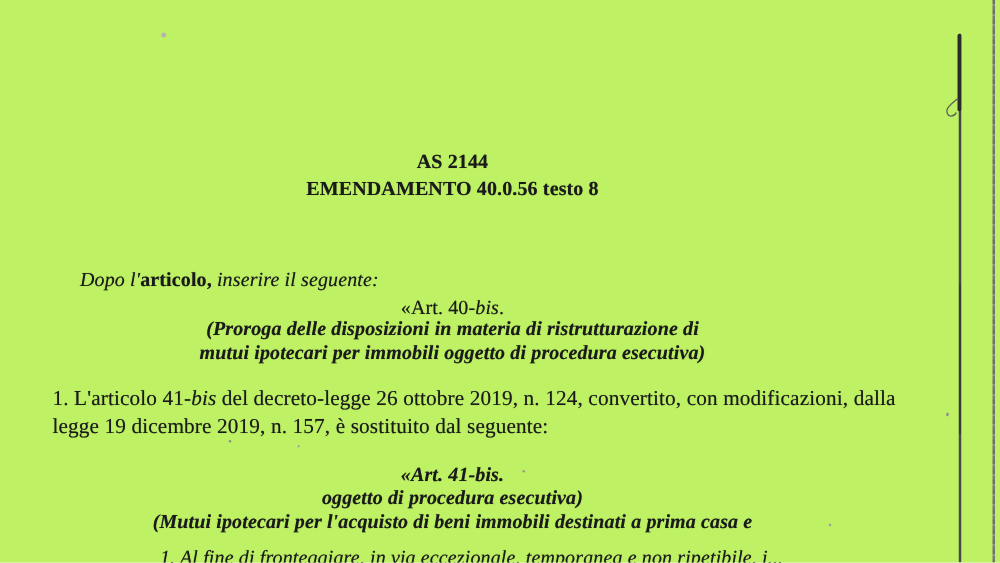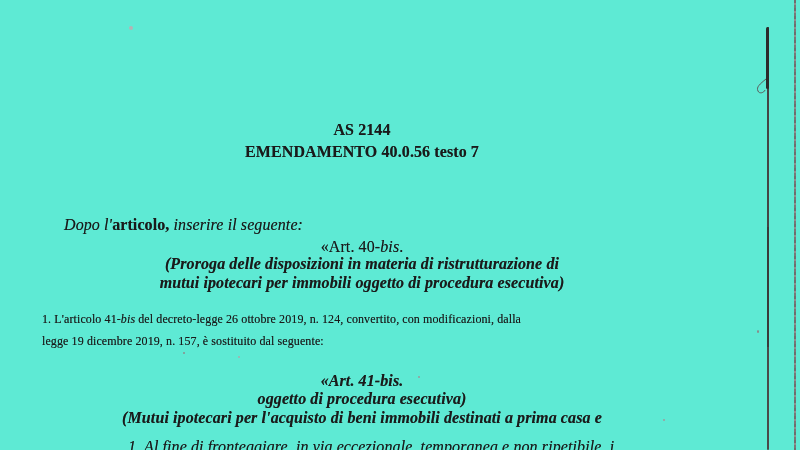--- a/index.html
+++ b/index.html
@@ -11,37 +11,37 @@
     height: 450px;
     overflow: hidden;
     position: relative;
     background: #fcfcfc;
     font-family: "Liberation Serif", "DejaVu Serif", serif;
     color: #1a1a1a;
   }
   .page {
     position: absolute;
     inset: 0;
-    background: #5eead4;
+    background: #bef264;
   }
   .txt {
     position: absolute;
     font-size: 16px;
     line-height: 22px;
     text-shadow: 0 0 0.6px rgba(25,25,25,0.55);
     letter-spacing: 0.1px;
   }
   .center { text-align: center; width: 640px; left: 42px; font-weight: bold; }
   .bold { font-weight: bold; }
   .ital { font-style: italic; }
   .header-block { top: 119px; font-weight: bold; }
   .instruction { left: 64px; top: 214px; }
   .art40-heading { top: 236px; font-weight: normal; }
   .rubric40 { top: 255px; font-style: italic; line-height: 18.5px; }
-  .para1 { left: 42px; top: 308px; width: 706px; font-size: 12px; }
+  .para1 { left: 42px; top: 308px; width: 706px; font-size: 17px; }
   .para1 .pline { white-space: nowrap; }
   .art41-heading { top: 370px; font-weight: bold; font-style: italic; }
   .rubric41 { top: 389px; font-style: italic; line-height: 19px; }
   .clipped-line { left: 128px; top: 436px; font-style: italic; white-space: nowrap; }
 
   
   .scan-line-a {
     position: absolute;
     left: 767px; top: 27px;
     width: 2px; height: 423px;
@@ -70,21 +70,21 @@
   .speck-6 { left: 757px; top: 330px; width: 2px; height: 3px; background: #8a8a8a; }
   .hook-mark { position: absolute; left: 754px; top: 78px; }
 </style>
 </head>
 <body>
 
 <div class="page">
 
   <div class="txt center header-block">
     <div>AS 2144</div>
-    <div>EMENDAMENTO 40.0.56 testo 7</div>
+    <div>EMENDAMENTO 40.0.56 testo 8</div>
   </div>
 
   <div class="txt instruction">
     <span class="ital">Dopo l'</span><span class="bold">articolo,</span><span class="ital"> inserire il seguente:</span>
   </div>
 
   <div class="txt center art40-heading">
     <span>«Art. 40-</span><span class="ital">bis</span><span>.</span>
   </div>
 

